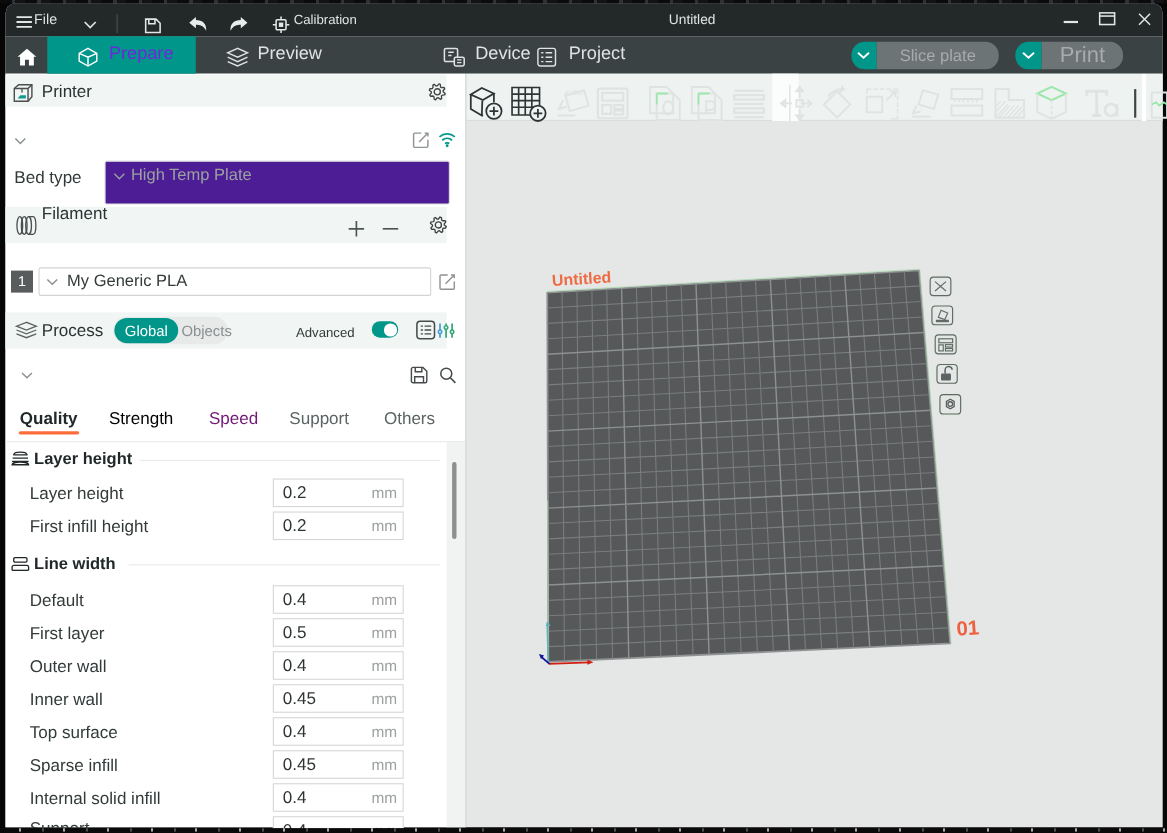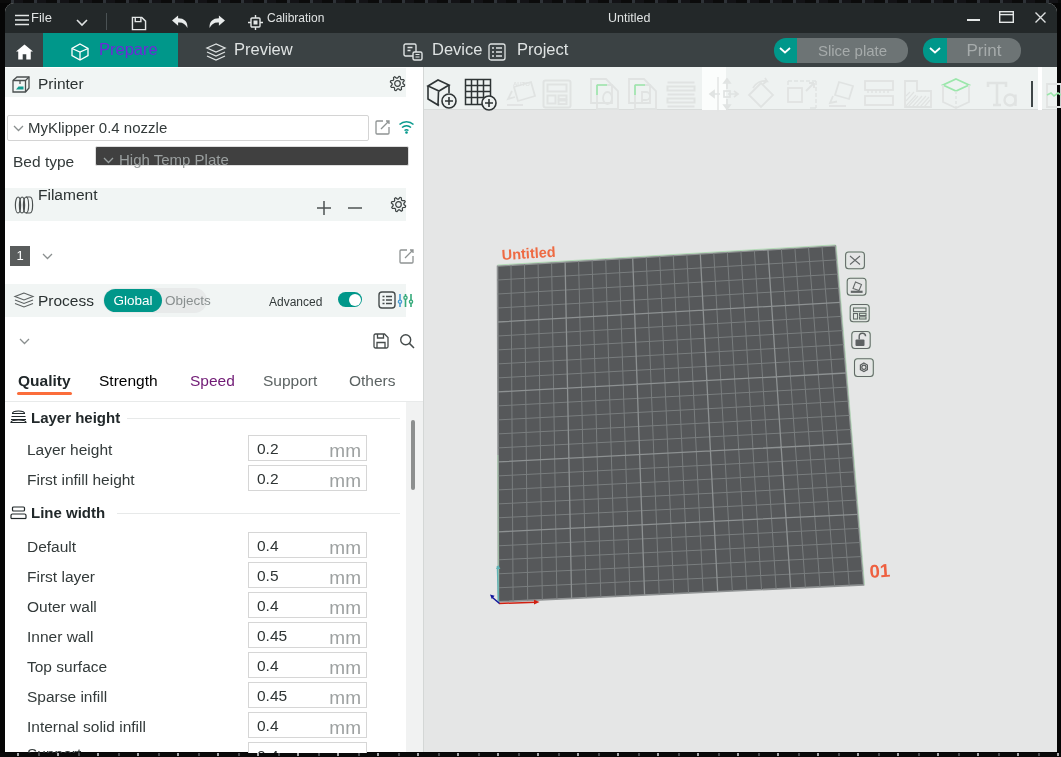--- a/index.html
+++ b/index.html
@@ -11,21 +11,21 @@
 #sidebar{position:absolute;left:0;top:64px;width:418px;height:685px;background:#fff}
 #scrolltrack{position:absolute;left:401px;top:399px;width:17px;height:350px;background:#f1f2f2}
 #thumb{position:absolute;left:406px;top:417px;width:4px;height:70px;background:#8d8f8f;border-radius:2px}
 #sideborder{position:absolute;left:418px;top:64px;width:1px;height:685px;background:#d4d7d6}
 .hdr{position:absolute;left:0;width:401px;background:#f1f5f4}
 .hdrt{position:absolute;font-size:15.5px;font-weight:400;color:#2b3232}
 .lbl{position:absolute;font-size:15.5px;color:#333a3a}
 .combo{position:absolute;background:#fff;border:1px solid #d4d4d4;border-radius:2px;font-size:15px;color:#333a3a;white-space:nowrap}
 .inp{position:absolute;width:119px;height:26px;background:#fff;border:1px solid #d6d6d6;font-size:15.5px;color:#2e3434}
 .inp .v{position:absolute;left:8px;top:4px}
-.inp .u{position:absolute;right:5px;top:4px;color:#9da1a1;font-size:19px}
+.inp .u{position:absolute;right:5px;top:4px;color:#9da1a1;font-size:14px}
 .sect{position:absolute;font-size:15px;font-weight:700;color:#21282a}
 .dots{position:absolute;height:1px;background:#e7e9e9}
 .tbt{position:absolute;top:37px;font-size:16.5px;color:#dfe3e3}
 .ttxt{position:absolute;top:7px;font-size:13px;color:#e0e3e3}
 svg{position:absolute;overflow:visible}
 </style></head><body>
 <div id="win">
 <div id="titlebar"></div>
 <div id="tabbar"></div>
 <div id="toolbar"></div>
@@ -105,63 +105,60 @@
 <rect x="1" y="1" width="16" height="16" rx="2" fill="none" stroke="#dfe3e3" stroke-width="1.3"></rect>
 <path d="M4 5h2M8 5h6M4 9h2M8 9h6M4 13h2M8 13h6" stroke="#dfe3e3" stroke-width="1.3"></path>
     </svg>
 <div class="tbt" style="left:512px">Project</div>
 <div style="position:absolute;left:769px;top:35px;width:23px;height:25px;background:#00978a;border-radius:12px 0 0 12px"></div>
 <div style="position:absolute;left:792px;top:35px;width:111px;height:25px;background:#6d7475;border-radius:0 12px 12px 0;color:#a6abab;font-size:15px;text-align:center;line-height:25px">Slice plate</div>
 <svg style="left:774px;top:44px" width="12" height="7" viewBox="0 0 12 7">
 <path d="M1 1l5 4.5L11 1" fill="none" stroke="#fff" stroke-width="1.8"></path>
     </svg>
 <div style="position:absolute;left:918px;top:35px;width:24px;height:25px;background:#00978a;border-radius:12px 0 0 12px"></div>
-<div style="position:absolute;left:942px;top:35px;width:74px;height:25px;background:#6d7475;border-radius:0 12px 12px 0;color:#a6abab;font-size:17px;text-align:center;line-height:25px">Print</div>
+<div style="position:absolute;left:942px;top:35px;width:74px;height:25px;background:#6d7475;border-radius:0 12px 12px 0;color:#a6abab;font-size:20px;text-align:center;line-height:25px">Print</div>
 <svg style="left:924px;top:44px" width="12" height="7" viewBox="0 0 12 7">
 <path d="M1 1l5 4.5L11 1" fill="none" stroke="#fff" stroke-width="1.8"></path>
     </svg>
 
 <div class="hdr" style="top:65px;height:29px"></div>
 <svg style="left:7px;top:73px" width="18" height="17" viewBox="0 0 18 17">
 <g fill="none" stroke="#4a4f4f" stroke-width="1.3">
         <path d="M1 4.5L5 1h12v11l-3.5 4H1z"></path>
 <path d="M1 4.5h12.5V16M13.5 4.5L17 1"></path>
       </g>
 <path d="M4 13.5l2.5-3h5v3z" fill="#129c90"></path>
       <path d="M8 5v3" stroke="#4a4f4f" stroke-width="1.2"></path>
     </svg>
 <div class="hdrt" style="left:33px;top:72px">Printer</div>
 <svg style="left:384px;top:72px" width="17" height="17" viewBox="0 0 17 17">
 <g fill="none" stroke="#3d4343" stroke-width="1.2" stroke-linejoin="round">
         <circle cx="8.5" cy="8.5" r="2.8"></circle>
 <path d="M15.7 10.0 L15.2 11.3 L13.0 11.5 L12.3 12.3 L12.5 14.6 L11.3 15.3 L9.5 13.8 L8.5 13.9 L7.0 15.7 L5.7 15.2 L5.5 13.0 L4.7 12.3 L2.4 12.5 L1.7 11.3 L3.2 9.5 L3.1 8.5 L1.3 7.0 L1.8 5.7 L4.0 5.5 L4.7 4.7 L4.5 2.4 L5.7 1.7 L7.5 3.2 L8.5 3.1 L10.0 1.3 L11.3 1.8 L11.5 4.0 L12.3 4.7 L14.6 4.5 L15.3 5.7 L13.8 7.5 L13.9 8.5 Z"></path>
       </g>
     </svg>
-<div class="combo" style="left:2px;top:112px;width:362px;height:26px">
-      <span style="position:absolute;left:20px;top:3px">MyKlipper 0.4 nozzle</span>
-    </div>
 <svg style="left:8px;top:122px" width="11" height="7" viewBox="0 0 11 7">
       <path d="M1 1l4.5 4.5L10 1" fill="none" stroke="#8a8f8f" stroke-width="1.3"></path>
     </svg>
 <svg style="left:370px;top:116px" width="16" height="16" viewBox="0 0 16 16">
 <g fill="none" stroke="#8e9393" stroke-width="1.3">
         <path d="M14 8v6a1 1 0 01-1 1H2a1 1 0 01-1-1V3a1 1 0 011-1h6"></path>
 <path d="M6 10l8-8M11 2h3v3"></path>
       </g>
     </svg>
 <svg style="left:393px;top:117px" width="17" height="14" viewBox="0 0 17 14">
 <g fill="none" stroke="#00978a" stroke-width="1.5">
         <path d="M1.5 4.5a10 10 0 0114 0" opacity=".95"></path>
 <path d="M4 7.5a7 7 0 019 0"></path>
         <path d="M6.5 10.5a3.5 3.5 0 014 0"></path>
       </g>
       <circle cx="8.5" cy="12.5" r="1.3" fill="#00978a"></circle>
     </svg>
 <div class="lbl" style="left:8px;top:150px">Bed type</div>
-<div class="combo" style="left:90px;top:143px;width:314px;height:20px;background:#404040;border-color:#dedede;color:#9ba0a0">
+<div class="combo" style="left:90px;top:143px;width:314px;height:40px;background:#4c1d95;border-color:#dedede;color:#9ba0a0">
       <span style="position:absolute;left:23px;top:4px">High Temp Plate</span>
     </div>
 <svg style="left:98px;top:154px" width="11" height="7" viewBox="0 0 11 7">
       <path d="M1 1l4.5 4.5L10 1" fill="none" stroke="#9aa0a0" stroke-width="1.3"></path>
     </svg>
 <div class="hdr" style="top:185px;height:33px"></div>
 <svg style="left:9px;top:193px" width="20" height="18" viewBox="0 0 20 18">
 <g fill="none" stroke="#4a4f4f" stroke-width="1.2">
 <ellipse cx="4" cy="9" rx="2.6" ry="8"></ellipse>
         <ellipse cx="8" cy="9" rx="2.6" ry="8"></ellipse>
@@ -176,20 +173,23 @@
 <svg style="left:342px;top:197px" width="16" height="16" viewBox="0 0 16 16">
       <path d="M1 8h14" stroke="#4e5353" stroke-width="1.5"></path>
     </svg>
 <svg style="left:385px;top:193px" width="17" height="17" viewBox="0 0 17 17">
 <g fill="none" stroke="#3d4343" stroke-width="1.2" stroke-linejoin="round">
         <circle cx="8.5" cy="8.5" r="2.8"></circle>
 <path d="M15.7 10.0 L15.2 11.3 L13.0 11.5 L12.3 12.3 L12.5 14.6 L11.3 15.3 L9.5 13.8 L8.5 13.9 L7.0 15.7 L5.7 15.2 L5.5 13.0 L4.7 12.3 L2.4 12.5 L1.7 11.3 L3.2 9.5 L3.1 8.5 L1.3 7.0 L1.8 5.7 L4.0 5.5 L4.7 4.7 L4.5 2.4 L5.7 1.7 L7.5 3.2 L8.5 3.1 L10.0 1.3 L11.3 1.8 L11.5 4.0 L12.3 4.7 L14.6 4.5 L15.3 5.7 L13.8 7.5 L13.9 8.5 Z"></path>
       </g>
     </svg>
 <div style="position:absolute;left:5px;top:243px;width:20px;height:20px;background:#595c5c;color:#fff;font-size:13px;text-align:center;line-height:20px">1</div>
+<div class="combo" style="left:30px;top:240px;width:357px;height:26px">
+      <span style="position:absolute;left:25px;top:3px">My Generic PLA</span>
+    </div>
 <svg style="left:37px;top:250px" width="11" height="7" viewBox="0 0 11 7">
       <path d="M1 1l4.5 4.5L10 1" fill="none" stroke="#8a8f8f" stroke-width="1.3"></path>
     </svg>
 <svg style="left:394px;top:245px" width="16" height="16" viewBox="0 0 16 16">
 <g fill="none" stroke="#8e9393" stroke-width="1.3">
         <path d="M14 8v6a1 1 0 01-1 1H2a1 1 0 01-1-1V3a1 1 0 011-1h6"></path>
 <path d="M6 10l8-8M11 2h3v3"></path>
       </g>
     </svg>
 <div class="hdr" style="top:281px;height:33px"></div>

